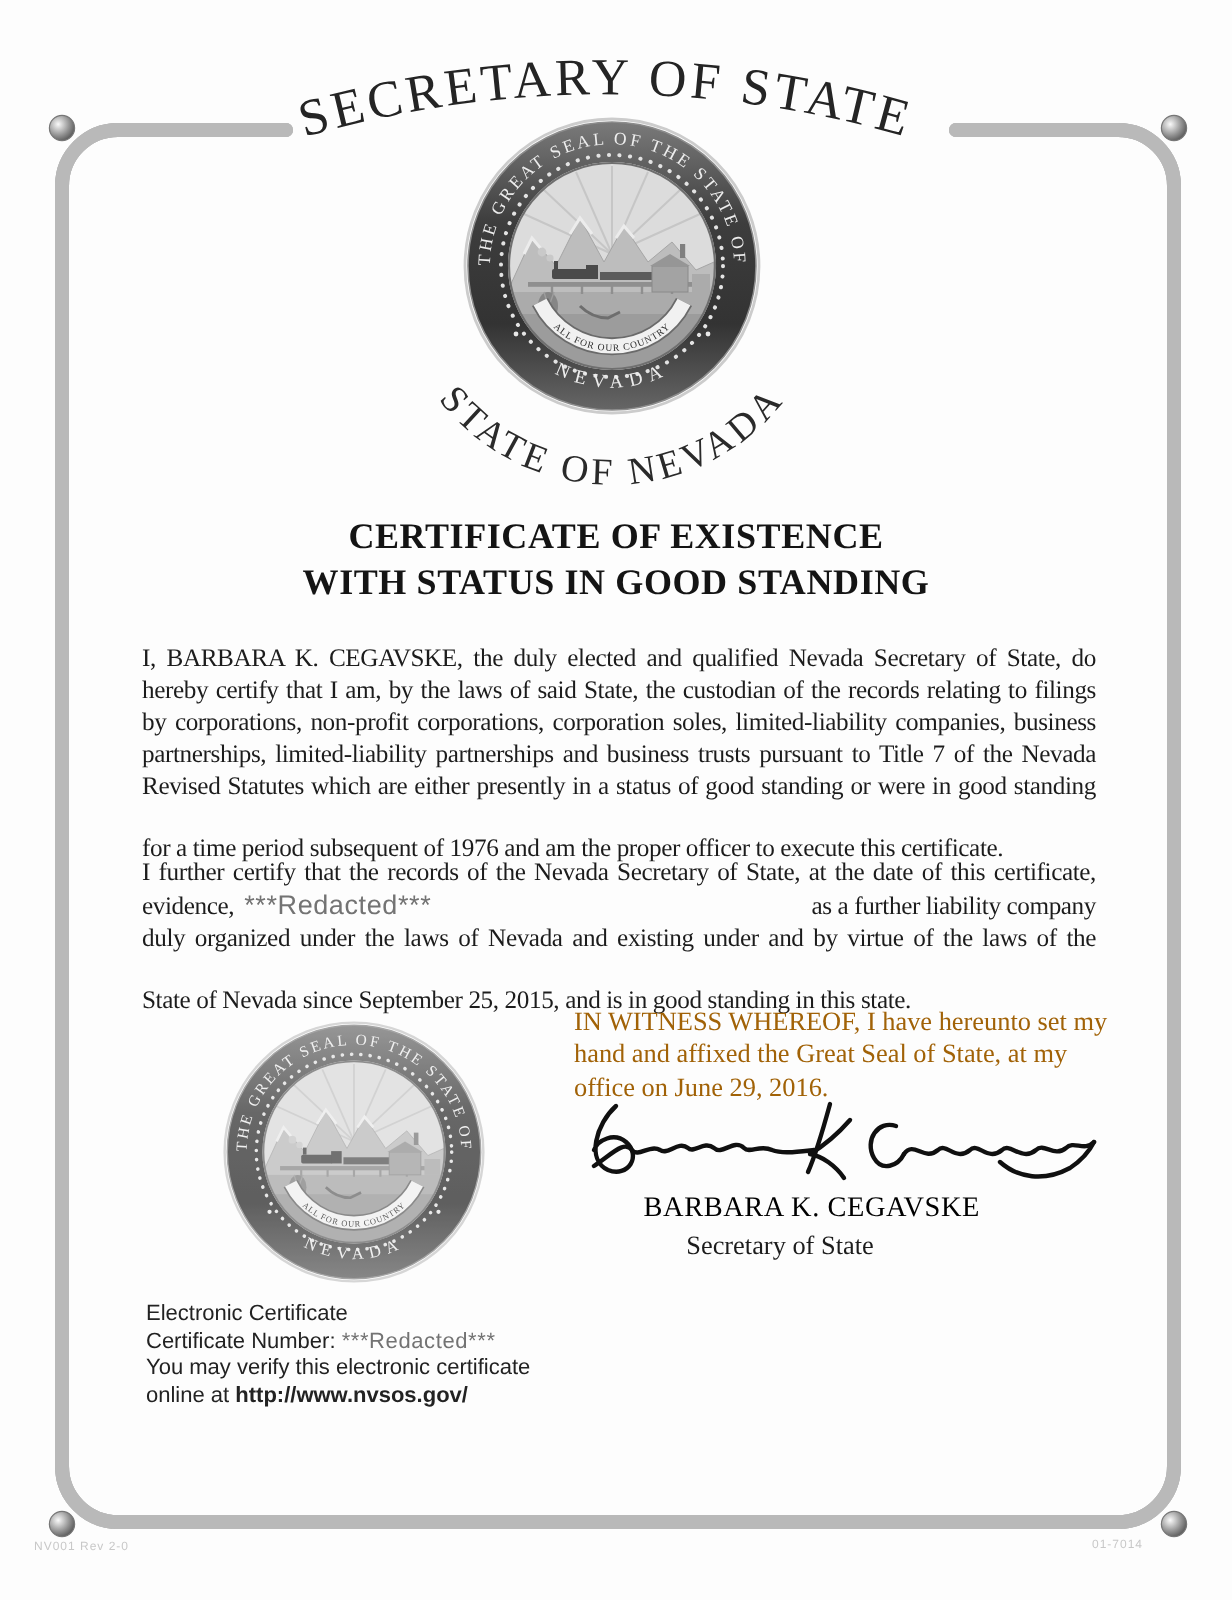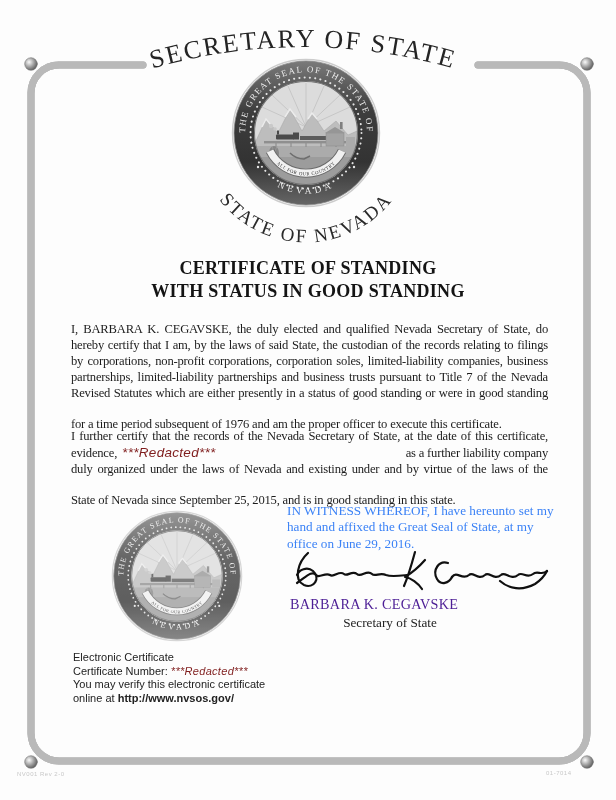--- a/index.html
+++ b/index.html
@@ -13,24 +13,24 @@
     left:0;right:0;text-align:center;font-weight:bold;font-size:18px;
     letter-spacing:0.3px;color:#141414;
   }
   .bodytext{left:71px;width:477px;font-size:12.6px;line-height:15.9px;letter-spacing:-0.2px;color:#1c1c1c;}
   .jline{text-align:justify;text-align-last:justify;white-space:nowrap;}
   .lline{text-align:left;white-space:nowrap;margin-top:15px;}
   .gapline{display:flex;align-items:baseline;white-space:nowrap;}
   .gapline .spacer{flex:1 1 auto;}
   .redacted{
     font-family:"Liberation Sans","DejaVu Sans",sans-serif;
-    color:#7f1d1d;font-size:13.5px;letter-spacing:0.3px;font-style:italic;
-  }
-  .witness{left:287px;width:292px;font-size:13.2px;line-height:16.4px;color:#3b82f6;}
-  .signame{left:290px;width:200px;text-align:left;font-size:14.2px;letter-spacing:0.3px;color:#4c1d95;}
+    color:#737373;font-size:13.5px;letter-spacing:0.3px;
+  }
+  .witness{left:287px;width:292px;font-size:13.2px;line-height:16.4px;color:#a16207;}
+  .signame{left:290px;width:200px;text-align:right;font-size:14.2px;letter-spacing:0.3px;color:#000000;}
   .sigrole{left:290px;width:200px;text-align:center;font-size:13.2px;color:#1c1c1c;}
   .electronic{
     left:73px;width:260px;font-family:"Liberation Sans","DejaVu Sans",sans-serif;
     font-size:11px;line-height:13.6px;color:#222;
   }
   .electronic .redacted{font-size:11px;}
   .url{font-weight:bold;}
   .tinycode{
     position:absolute;z-index:2;font-family:"Liberation Sans","DejaVu Sans",sans-serif;
     font-size:6px;color:#c8c8c8;letter-spacing:0.5px;
@@ -162,21 +162,21 @@
       <path d="M 308,553 C 298,562 293,580 304,585 C 314,589 321,578 313,571 C 307,566 299,570 297,575"></path>
       <path d="M 297,583 C 306,577 312,570 316,575 C 319,579 325,572 330,575 C 334,578 339,570 344,574 C 347,577 352,570 357,574 C 361,578 367,569 372,574 C 375,577 380,572 386,575 C 391,577 398,576 407,575"></path>
       <path d="M 415,552 C 412,563 408,577 404,586"></path>
       <path d="M 425,560 C 418,568 410,574 405,577 C 411,578 418,583 422,589"></path>
       <path d="M 448,563 C 439,560 432,570 437,579 C 441,586 449,583 452,577"></path>
       <path d="M 452,577 C 457,570 462,581 469,575 C 473,571 478,581 485,575 C 489,571 494,581 501,575 C 505,571 511,581 518,575 C 522,571 527,579 533,574 C 537,570 542,576 547,571"></path>
       <path d="M 500,581 C 509,589 522,591 535,584 C 541,580 545,575 547,571"></path>
     </g>
   </svg>
 
-  <div class="layer title" style="top:258px;">CERTIFICATE OF STANDING</div>
+  <div class="layer title" style="top:258px;">CERTIFICATE OF EXISTENCE</div>
   <div class="layer title" style="top:281px;">WITH STATUS IN GOOD STANDING</div>
 
   <div class="layer bodytext" style="top:322px;">
     <div class="jline">I, BARBARA K. CEGAVSKE, the duly elected and qualified Nevada Secretary of State, do</div>
     <div class="jline">hereby certify that I am, by the laws of said State, the custodian of the records relating to filings</div>
     <div class="jline">by corporations, non-profit corporations, corporation soles, limited-liability companies, business</div>
     <div class="jline">partnerships, limited-liability partnerships and business trusts pursuant to Title 7 of the Nevada</div>
     <div class="jline">Revised Statutes which are either presently in a status of good standing or were in good standing</div>
     <div class="lline">for a time period subsequent of 1976 and am the proper officer to execute this certificate.</div>
   </div>

